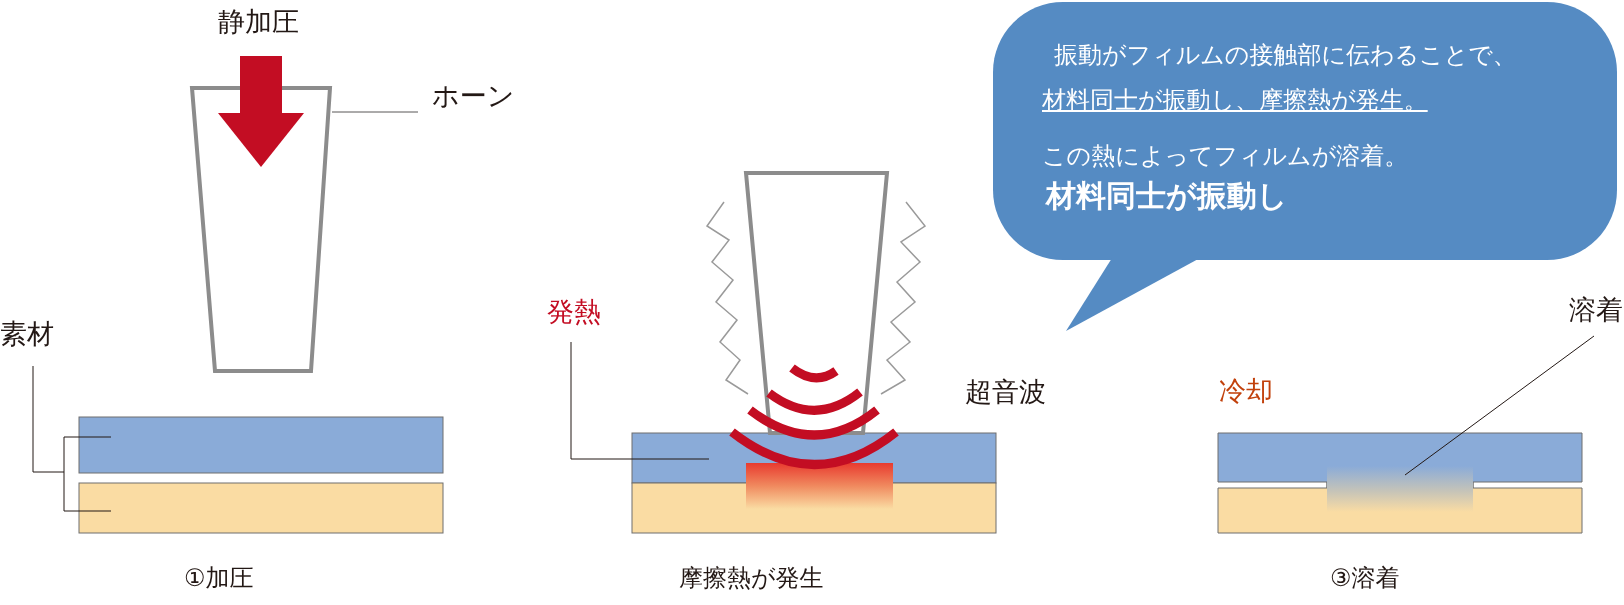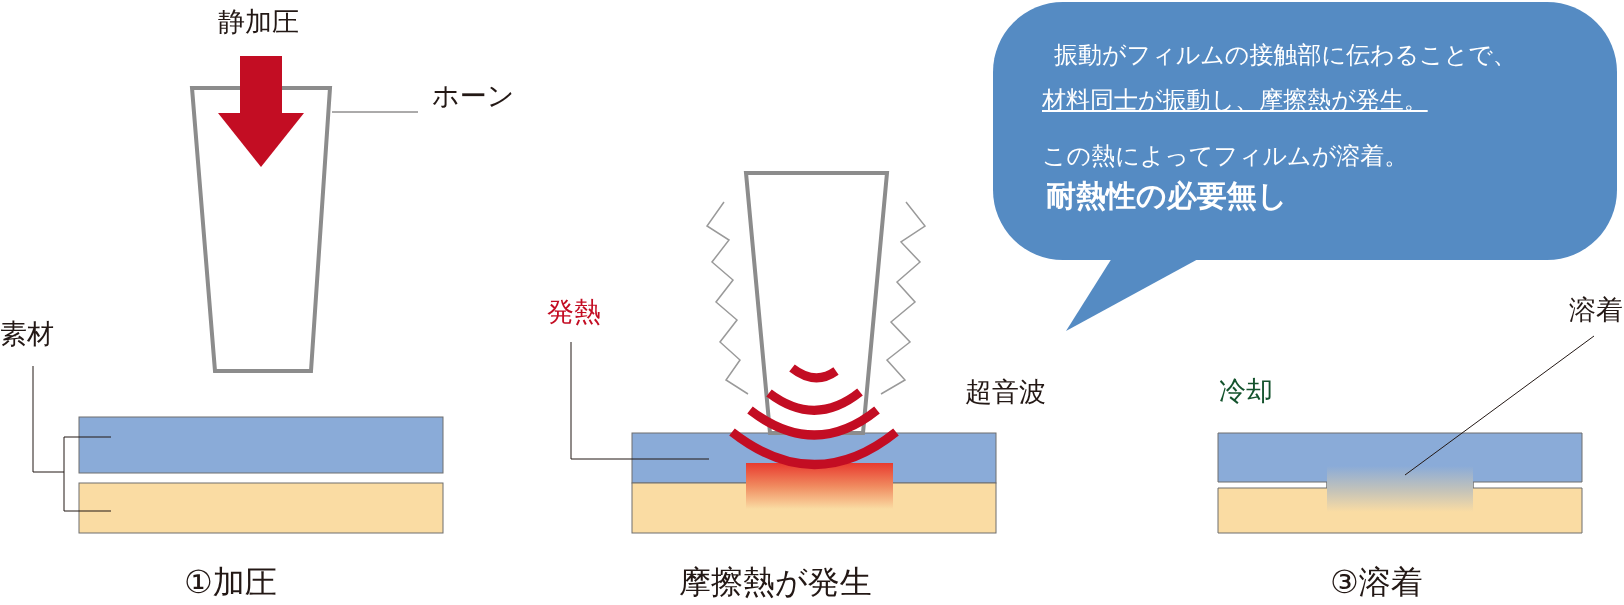--- a/index.html
+++ b/index.html
@@ -1,22 +1,22 @@
 <!DOCTYPE html>
 <html><head>
 <meta charset="utf-8">
 <style>
   html, body { margin: 0; padding: 0; background: #ffffff; }
   body { width: 1624px; height: 605px; overflow: hidden; position: relative;
          font-family: "DejaVu Sans", "Liberation Sans", sans-serif; }
   #stage { position: absolute; left: 0; top: 0; width: 1436px; height: 605px; }
   .lbl { position: absolute; white-space: nowrap; color: #231815; font-size: 27px; line-height: 1; letter-spacing: 0px; }
   .lbl.red { color: #c30d23; }
-  .lbl.navy { color: #14532d; }
-  .step { position: absolute; white-space: nowrap; color: #231815; font-size: 32px; line-height: 1; }
+  .lbl.navy { color: #c2410c; }
+  .step { position: absolute; white-space: nowrap; color: #231815; font-size: 24px; line-height: 1; }
   .bubble-text { position: absolute; white-space: nowrap; color: #ffffff; font-size: 24px; line-height: 1; }
   .bubble-bold { position: absolute; white-space: nowrap; color: #ffffff; font-size: 30px; font-weight: bold; line-height: 1; }
 </style>
 </head>
 <body>
 
 <div id="stage">
   <svg width="1624" height="605" viewBox="0 0 1624 605" xmlns="http://www.w3.org/2000/svg" style="position:absolute;left:0;top:0;">
     <defs>
       <linearGradient id="heatGrad" x1="0" y1="0" x2="0" y2="1">
@@ -95,18 +95,18 @@
   <div class="lbl" style="left:0px;top:320px;">素材</div>
   <div class="step" style="left:184px;top:566px;">①加圧</div>
 
   <div class="lbl red" style="left:547px;top:298px;">発熱</div>
   <div class="lbl" style="left:965px;top:378px;">超音波</div>
   <div class="step" style="left:679px;top:566px;">摩擦熱が発生</div>
 
   <div class="bubble-text" style="left:1054px;top:43px;">振動がフィルムの接触部に伝わることで、</div>
   <div class="bubble-text" style="left:1042px;top:88px;text-decoration:underline;">材料同士が振動し、摩擦熱が発生。</div>
   <div class="bubble-text" style="left:1042px;top:128px;margin-top:16px;">この熱によってフィルムが溶着。</div>
-  <div class="bubble-bold" style="left:1046px;top:181px;">耐熱性の必要無し</div>
+  <div class="bubble-bold" style="left:1046px;top:181px;">材料同士が振動し</div>
 
   <div class="lbl navy" style="left:1219px;top:377px;">冷却</div>
   <div class="lbl" style="left:1569px;top:296px;">溶着</div>
   <div class="step" style="left:1330px;top:566px;">③溶着</div>
 </div>
 
 </body></html>

